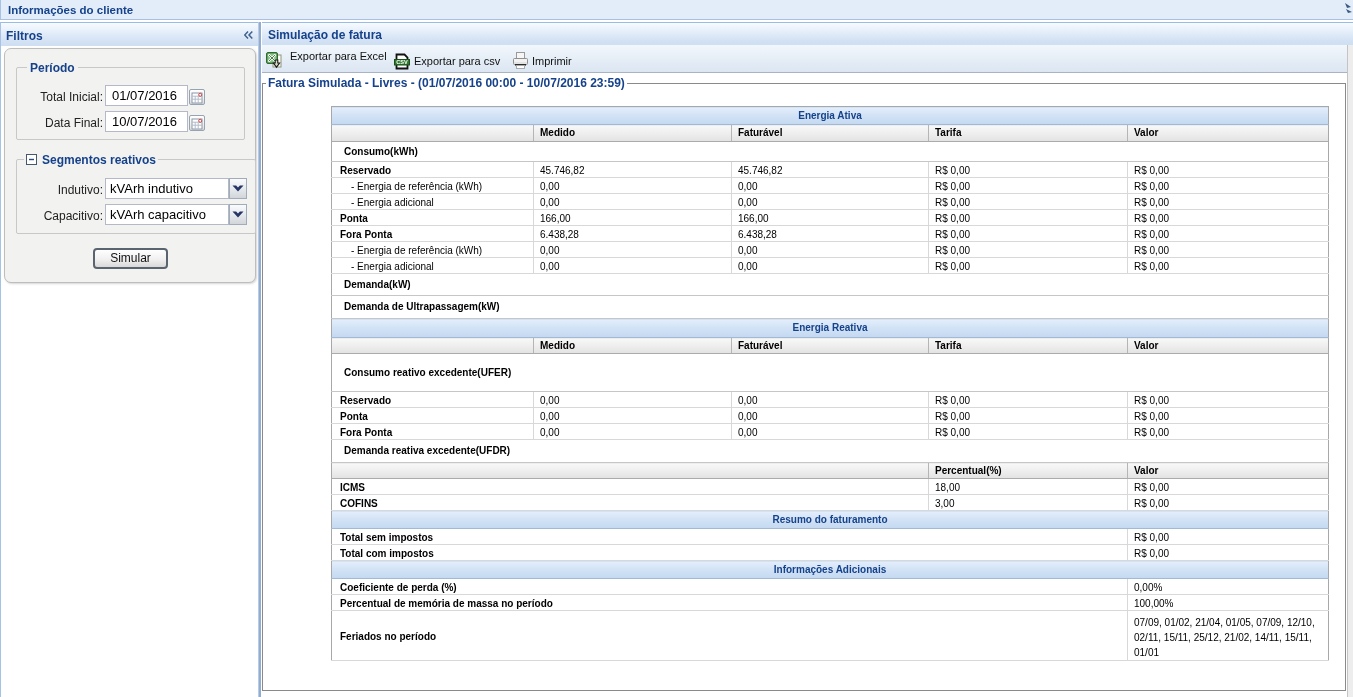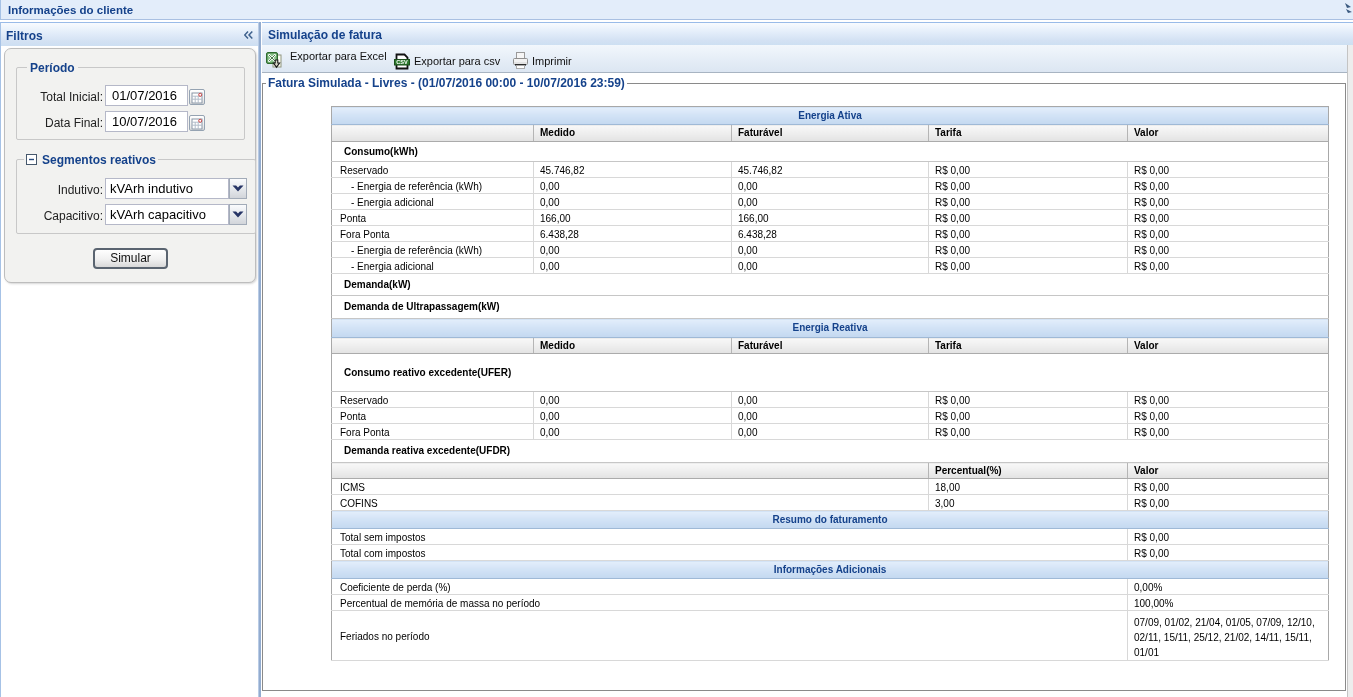--- a/index.html
+++ b/index.html
@@ -19,21 +19,21 @@
   font-weight:bold; color:#15428b; text-align:center; border-bottom:1px solid #9fb9d6; }
 tr.hb2 td { height:18px; }
 tr.hbr td { height:19px; }
 tr.ch td { height:17px; background:linear-gradient(180deg,#f8f8f8 0%,#ececec 60%,#e2e2e2 100%);
   font-weight:bold; border-bottom:1px solid #ababab; border-right:1px solid #b5b5b5; padding-left:6px; }
 tr.ch td:last-child { border-right:none; }
 tr.ch2 td { height:16px; }
 tr.sec td { height:21px; font-weight:bold; padding-left:12px; border-bottom:1px solid #c6c6c6; }
 tr.d td { height:16px; border-bottom:1px solid #d8d8d8; border-right:1px solid #d8d8d8; padding-left:6px; padding-top:3px; }
 tr.d td:last-child { border-right:none; }
-tr.d td.lab { padding-left:8px; }
+tr.d td.lab { padding-left:8px;font-weight:bold; }
 tr.d td.sub { padding-left:19px; }
 .caltrig { width:16px; height:16px; border:1px solid #95a3b2; border-radius:2px;
   background:linear-gradient(180deg,#fff 0%,#f0f0f0 60%,#dcdcdc 100%); }
 .combotrig { width:18px; height:21px; border:1px solid #a2abb8;
   background:linear-gradient(180deg,#fafbfd 0%,#e8ebef 45%,#d2d5da 100%); }
 </style>
 </head>
 <body>
 <div id="page">
 

